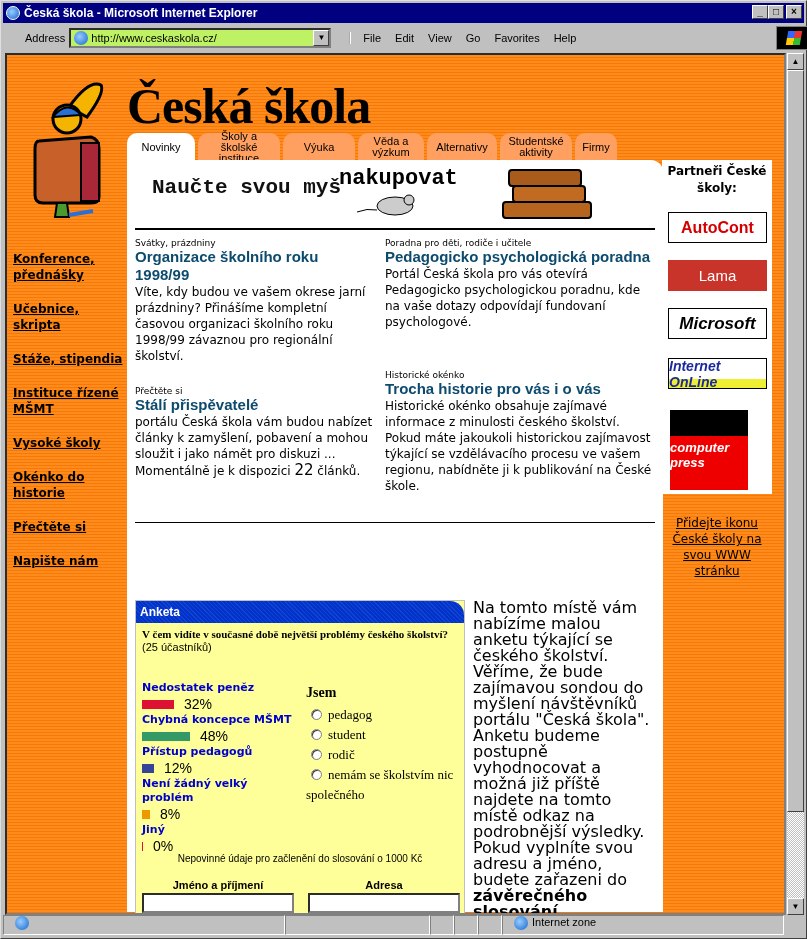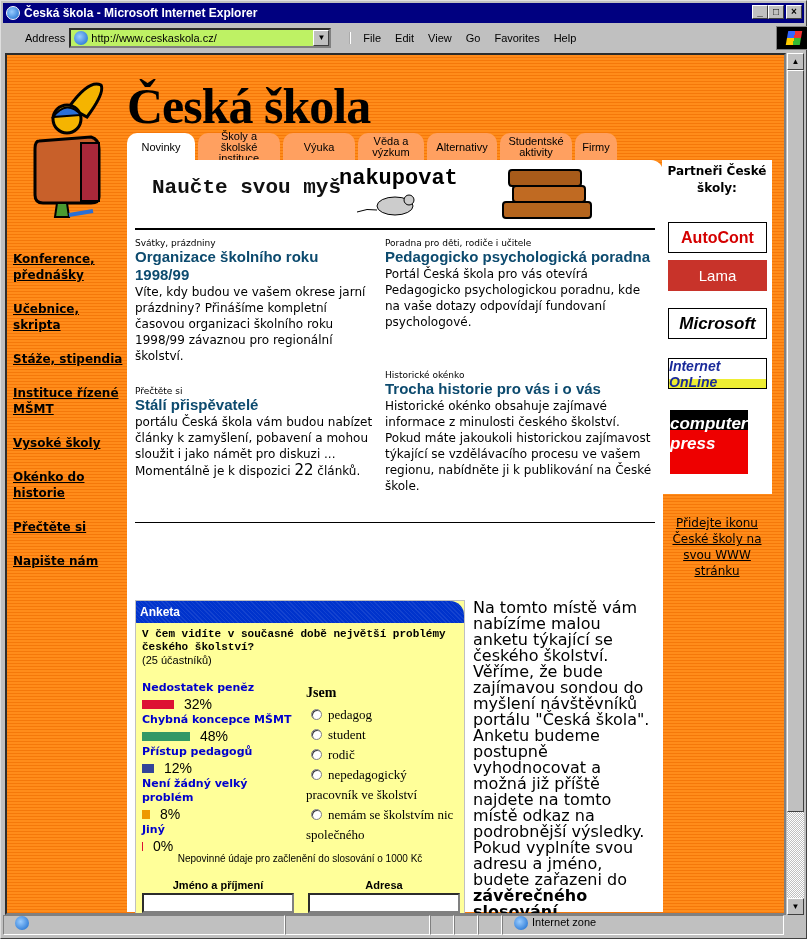--- a/index.html
+++ b/index.html
@@ -47,21 +47,21 @@
 .art .big{font-size:15px}
 .leftnav{position:absolute;left:6px;top:196px;width:115px;font-family:"DejaVu Sans",sans-serif}
 .leftnav a{display:block;font-weight:bold;font-size:12px;line-height:16px;color:#000;text-decoration:underline;margin-bottom:18px}
 .partners{position:absolute;left:655px;top:105px;width:110px;height:334px;background:#fff}
 .partners .ttl{font-family:"DejaVu Sans",sans-serif;font-weight:bold;font-size:12px;text-align:center;line-height:17px;margin-top:3px}
 .plogo{position:absolute;left:6px;width:99px;height:31px;border:1px solid #000;display:flex;align-items:center;justify-content:center;font-weight:bold;font-style:italic;font-family:"Liberation Sans",sans-serif}
 .addicon{position:absolute;left:655px;top:460px;width:110px;font-family:"DejaVu Sans",sans-serif;font-size:12px;line-height:16px;text-align:center;color:#000;text-decoration:underline}
 .poll{position:absolute;left:8px;top:440px;width:330px;height:346px;background:#ffff99;border:1px solid #c0c0c0}
 .poll-head{height:22px;background:#0033cc;color:#fff;font-weight:bold;font-size:12px;line-height:22px;padding-left:4px;border-radius:0 14px 0 0;
  background-image:repeating-linear-gradient(45deg,rgba(255,255,255,.08) 0 1px,transparent 1px 3px)}
-.pq{font-family:Liberation Mono, monospace;font-weight:bold;font-size:11px;line-height:13px;padding:5px 6px 0 6px}
+.pq{font-family:Liberation Serif, serif;font-weight:bold;font-size:11px;line-height:13px;padding:5px 6px 0 6px}
 .pcount{font-size:11px;padding-left:6px}
 .pres{position:absolute;left:6px;top:80px;width:160px}
 .pres .lab{font-family:"DejaVu Sans",sans-serif;font-weight:bold;font-size:11px;color:#0000cc;line-height:14px}
 .pres .row{display:flex;align-items:center;height:18px;font-size:14px;font-family:"Liberation Sans",sans-serif}
 .pres .bar{height:9px;margin-right:10px}
 .jsem{position:absolute;left:170px;top:82px;font-family:"Liberation Serif",serif;font-size:13px;line-height:20px}
 .jsem .t{font-weight:bold;font-size:14px;margin-bottom:2px}
 .radio{display:inline-block;width:11px;height:11px;border-radius:50%;background:#fff;border:1px solid #808080;box-shadow:inset 1px 1px 0 #404040;margin:0 6px 0 5px;vertical-align:-1px}
 .poptional{position:absolute;left:0;width:100%;top:252px;text-align:center;font-size:10px}
 .pfields{position:absolute;left:6px;top:278px;width:318px;display:flex;justify-content:space-between}
@@ -195,21 +195,20 @@
               <span class="bar" style="width:1px;background:#dd1133"></span>
               <span>0%</span>
             </div>
         </div>
 
         <div class="jsem">
           <div class="t">Jsem</div>
           <div><span class="radio"></span><span>pedagog</span></div>
           <div><span class="radio"></span><span>student</span></div>
           <div><span class="radio"></span><span>rodič</span></div>
-          <div style="width:150px"><span class="radio"></span><span>nepedagogický pracovník ve školství</span></div>
           <div style="width:155px"><span class="radio"></span><span>nemám se školstvím nic společného</span></div>
         </div>
 
         <div class="poptional">Nepovinné údaje pro začlenění do slosování o 1000 Kč</div>
         <div class="pfields">
           <div class="pfield">
             <span>Jméno a příjmení</span>
             <input type="text" value="" style="">
           </div>
           <div class="pfield">
@@ -229,25 +228,25 @@
       <a>Stáže, stipendia</a>
       <a>Instituce řízené MŠMT</a>
       <a>Vysoké školy</a>
       <a>Okénko do historie</a>
       <a>Přečtěte si</a>
       <a>Napište nám</a>
     </div>
 
     <div class="partners">
       <div class="ttl">Partneři České školy:</div>
-      <div class="plogo" style="top:62px;color:#d40000;font-size:16px;font-style:normal">AutoCont</div>
+      <div class="plogo" style="top:52px;color:#d40000;font-size:16px;font-style:normal">AutoCont</div>
       <div class="plogo" style="top:100px;border:none;background:#c8332a;color:#fff;font-size:15px;font-style:normal;font-weight:normal">Lama</div>
       <div class="plogo" style="top:148px;font-size:17px">Microsoft</div>
       <div class="plogo" style="top:198px;color:#1a2a9a;font-size:14px;background:linear-gradient(#fff 70%,#ee3 70%)">Internet OnLine</div>
-      <div class="plogo" style="top:250px;left:8px;width:78px;height:64px;border:none;background:linear-gradient(#000 32%,#ee0000 32%);color:#fff;font-size:17px;align-items:flex-end;padding-bottom:20px">computer press</div>
+      <div class="plogo" style="top:250px;left:8px;width:78px;height:80px;border:none;background:linear-gradient(#000 32%,#ee0000 32%);color:#fff;font-size:13px;align-items:flex-end;padding-bottom:20px">computer press</div>
     </div>
     <div class="addicon">Přidejte ikonu České školy na svou WWW stránku</div>
   </div>
 
   <div class="scroll">
     <div class="sb-btn" style="top:0">▲</div>
     <div class="sb-thumb"></div>
     <div class="sb-btn" style="top:845px">▼</div>
   </div>
 

